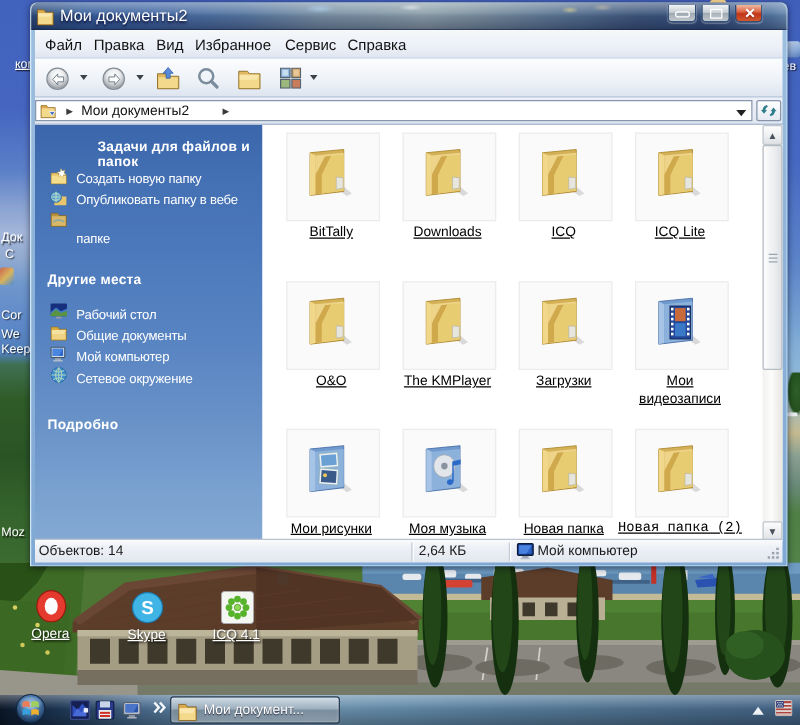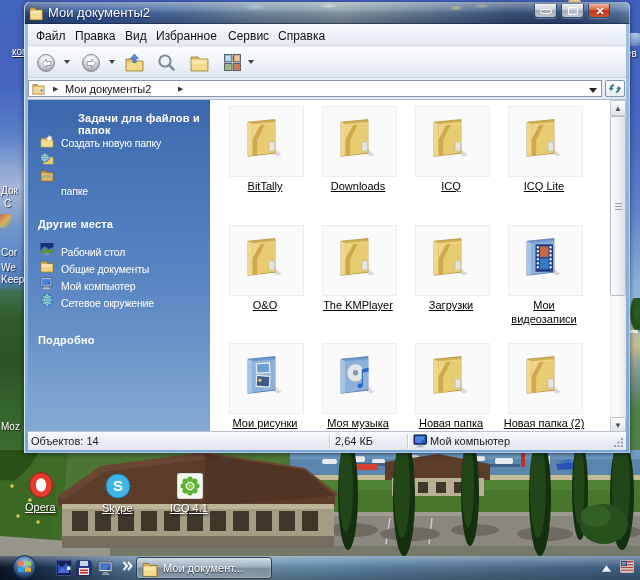--- a/index.html
+++ b/index.html
@@ -326,20 +326,21 @@
             <path d="M1 5 h6 l1.5 2 H15 v8 H1 z" fill="#e8c56a" stroke="#9a7a28" stroke-width=".5"></path>
             <path d="M1.5 7.5 h13 v7 H1.5z" fill="#f5dd90"></path>
             <path d="M10 1 l1.2 2.2 2.5-.8 -1 2.4 2 1.6 -2.6.4 -.3 2.6 -1.8-2 -2.4 1 .9-2.5 -1.9-1.7 2.6-.2z" fill="#fff" stroke="#c8a030" stroke-width=".4"></path>
           </svg>
         <div class="sb-item" style="top:37px;">Создать новую папку</div>
         <svg class="sb-icon" style="top:51px;" viewBox="0 0 16 16">
             <path d="M4 5 h6 l1.5 2 H15 v8 H4 z" fill="#e8c56a"></path>
             <circle cx="5.5" cy="7.5" r="5" fill="#5aa0d8" stroke="#28629a" stroke-width=".7"></circle>
             <path d="M1.5 6 c1.5-2 6-2 7.5 0 M1.5 9 c1.5 2 6 2 7.5 0 M5.5 2.5 v10 M1 7.5 h9" stroke="#bfe0bc" stroke-width=".9" fill="none"></path>
           </svg>
+        <div class="sb-item" style="top:54px;">Опубликовать папку в вебе</div>
         <svg class="sb-icon" style="top:68px;" viewBox="0 0 16 16">
             <path d="M1 3 h6 l1.5 2 H15 v10 H1 z" fill="#b8923c" stroke="#7a5a18" stroke-width=".5"></path>
             <path d="M1.7 5.7 h12.6 v8.6 H1.7z" fill="#d8b868"></path>
             <path d="M3 11 c2.5-2.5 7.5-2.5 10 0" stroke="#8aa" stroke-width="1.4" fill="none"></path>
           </svg>
         <div class="sb-item" style="top:85px;">папке</div>
 
         <div class="sb-head" style="top:118px;">Другие места</div>
         <svg class="sb-icon" style="top:142px;" viewBox="0 0 16 16">
             <rect x="0.5" y="1" width="15" height="11.5" rx="1" fill="#16307e"></rect>
@@ -524,21 +525,21 @@
             <svg width="40" height="42" viewBox="0 0 40 40" preserveAspectRatio="none" style="position:absolute;left:13px;top:11px;">
  <path d="M31 29 L38.5 35 L34.5 37 L26 31 Z" fill="#000" opacity=".13"></path>
  <path d="M5 4 L32 1.5 L32 33.5 L5 36.5 Z" fill="#d4b156" stroke="#ad8930" stroke-width=".7"></path>
  <path d="M5 4 L9.5 6 L9.5 35.6 L5 36.5 Z" fill="#f0d78a"></path>
  <path d="M9.5 6 L32 4 L32 32.7 L9.5 35.6 Z" fill="#eed489"></path>
  <path d="M9.5 20.5 L17 6.8 L22 6.3 L14.5 21 L14.5 35 L9.5 35.6 Z" fill="#cfa94c"></path>
  <path d="M14.5 21 L22 6.3 L32 5.4 L32 32.7 L14.5 35 Z" fill="#e8cc72"></path>
  <path d="M26 22.5 L31.5 23 L31.5 31 L26 31.8 Z" fill="#e6e6de" stroke="#b2b2a6" stroke-width=".5"></path>
             </svg>
           </div>
-          <div class="flabel" style="left:279px; top:317px;">Новая папка (2)</div>
+          <div class="flabel" style="left:279px; top:317px;font-family:Liberation Mono, monospace;">Новая папка (2)</div>
         </div>
       <div id="vscroll">
         <div class="sbtn" style="top:0;">▲</div>
         <div id="sthumb"></div>
         <div class="sbtn" style="top:317px;">▼</div>
       </div>
     </div>
     <div id="statusbar">
       <span class="abs" style="left:3px; top:3px;">Объектов: 14</span>
       <div class="sep" style="left:301px;"></div>

